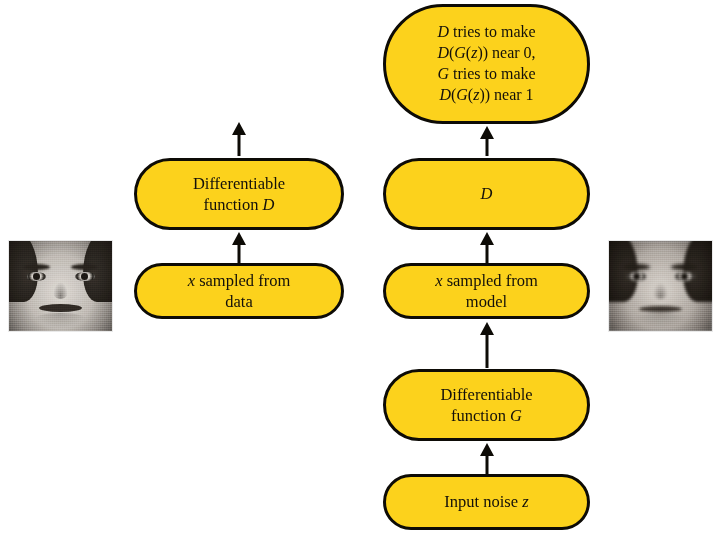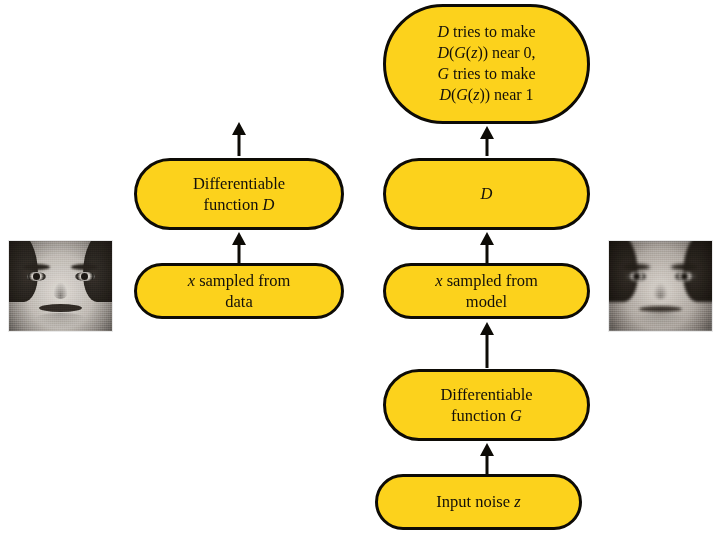--- a/index.html
+++ b/index.html
@@ -232,21 +232,21 @@
 
   <div class="node" style="left:383px; top:369px; width:207px; height:72px;">
     <span class="txt">Differentiable<br>function <i>G</i></span>
   </div>
 
   <div class="arrow" style="left:479px; top:443px; width:15px; height:32px;">
     <div class="head"></div>
     <div class="shaft" style="height:22px;"></div>
   </div>
 
-  <div class="node" style="left:375px; top:474px; width:207px; height:56px;">
+  <div class="node" style="left:383px; top:474px; width:207px; height:56px;">
     <span class="txt">Input noise <i>z</i></span>
   </div>
 
   <div class="photo real" style="left:8px; top:240px; width:105px; height:92px;">
     <div class="face">
       <div class="skin"></div>
       <div class="hairL"></div>
       <div class="hairR"></div>
       <div class="brow l"></div>
       <div class="brow r"></div>

